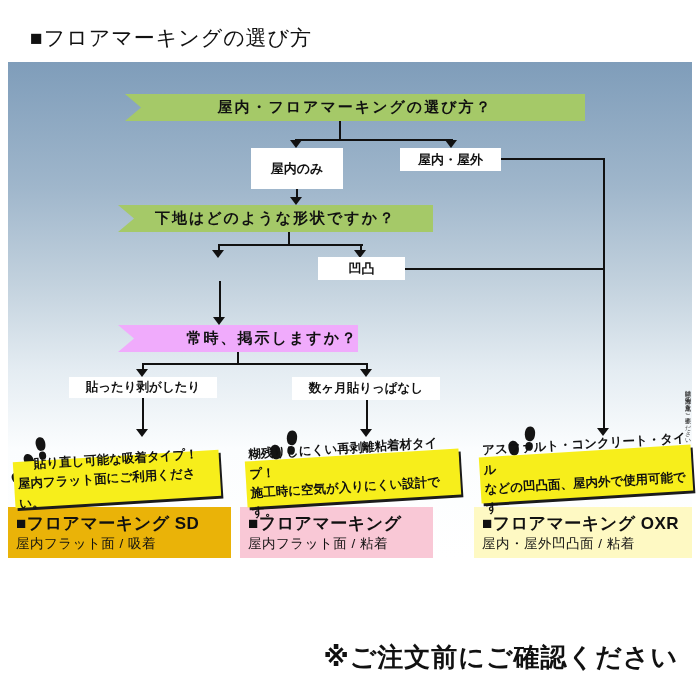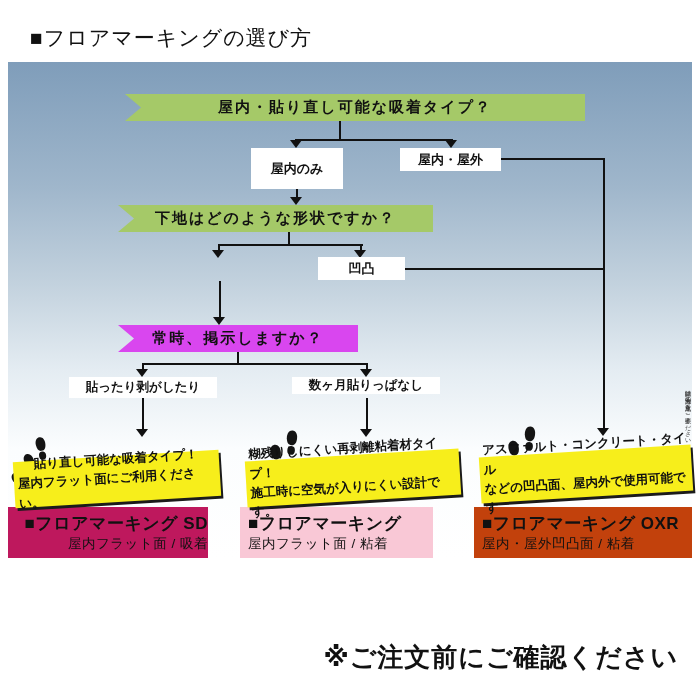--- a/index.html
+++ b/index.html
@@ -53,34 +53,34 @@
 </head>
 <body>
 
 <div class="page">
 
   <h1 class="title">■フロアマーキングの選び方</h1>
 
   <div class="bg"></div>
 
   <div class="banner" style="left: 125px; top: 94px; width: 460px; background-color: rgb(165, 201, 104);">
-    <span>屋内・貼り直し可能な吸着タイプ？</span>
+    <span>屋内・フロアマーキングの選び方？</span>
   </div>
   <div class="banner" style="left: 118px; top: 205px; width: 315px; background-color: rgb(165, 201, 104);">
     <span>下地はどのような形状ですか？</span>
   </div>
-  <div class="banner" style="left: 118px; top: 325px; width: 240px; background-color: #d946ef;">
+  <div class="banner" style="left: 118px; top: 325px; width: 240px; background-color: #f0abfc; justify-content: flex-end;">
     <span>常時、掲示しますか？</span>
   </div>
 
   <div class="optbox" style="left:251px;top:148px;width:92px;height:41px;">屋内のみ</div>
   <div class="optbox" style="left:400px;top:148px;width:101px;height:23px;">屋内・屋外</div>
   <div class="optbox" style="left:318px;top:257px;width:87px;height:23px;">凹凸</div>
   <div class="optbox" style="left:69px;top:377px;width:148px;height:21px;font-size:12.5px;">貼ったり剥がしたり</div>
-  <div class="optbox" style="left:292px;top:377px;width:148px;height:17px;font-size:12.5px;">数ヶ月貼りっぱなし</div>
+  <div class="optbox" style="left:292px;top:377px;width:148px;height:23px;font-size:12.5px;">数ヶ月貼りっぱなし</div>
 
   <div class="vline" style="left:339px;top:121px;height:20px;"></div>
   <div class="hline" style="left:296px;top:139px;width:157px;"></div>
   <div class="vline" style="left:295px;top:139px;height:4px;"></div>
   <div class="arr" style="left:290px;top:140px;"></div>
   <div class="vline" style="left:450px;top:139px;height:4px;"></div>
   <div class="arr" style="left:445px;top:140px;"></div>
   <div class="vline" style="left:296px;top:171px;height:27px;"></div>
   <div class="arr" style="left:290px;top:197px;"></div>
   <div class="hline" style="left:500px;top:158px;width:105px;"></div>
@@ -167,29 +167,29 @@
   </div>
   <div class="callout" style="left: 246px; top: 455px; width: 214px; background-color: rgb(247, 238, 27);">
     <span>糊残りしにくい再剥離粘着材タイプ！</span>
     <span>施工時に空気が入りにくい設計です。</span>
   </div>
   <div class="callout" style="left: 480px; top: 451px; width: 212px; background-color: rgb(247, 238, 27);">
     <span>アスファルト・コンクリート・タイル</span>
     <span>などの凹凸面、屋内外で使用可能です</span>
   </div>
 
-  <div class="panel" style="left: 8px; top: 507px; width: 200px; background-color: #be185d; text-align: right;">
+  <div class="panel" style="left: 8px; top: 507px; width: 223px; background-color: #eab308;">
     <div class="pname">■フロアマーキング SD</div>
     <div class="pspec">屋内フラット面 / 吸着</div>
   </div>
   <div class="panel" style="left: 240px; top: 507px; width: 193px; background-color: rgb(249, 200, 214);">
     <div class="pname">■フロアマーキング</div>
     <div class="pspec">屋内フラット面 / 粘着</div>
   </div>
-  <div class="panel" style="left: 474px; top: 507px; width: 218px; background-color: #c2410c;">
+  <div class="panel" style="left: 474px; top: 507px; width: 218px; background-color: #fef9c3;">
     <div class="pname">■フロアマーキング OXR</div>
     <div class="pspec">屋内・屋外凹凸面 / 粘着</div>
   </div>
 
   <div class="side-note">詳細は施工方法の注意点をご参照ください</div>
 
   <div class="footer-note">※ご注文前にご確認ください</div>
 
 </div>
 

